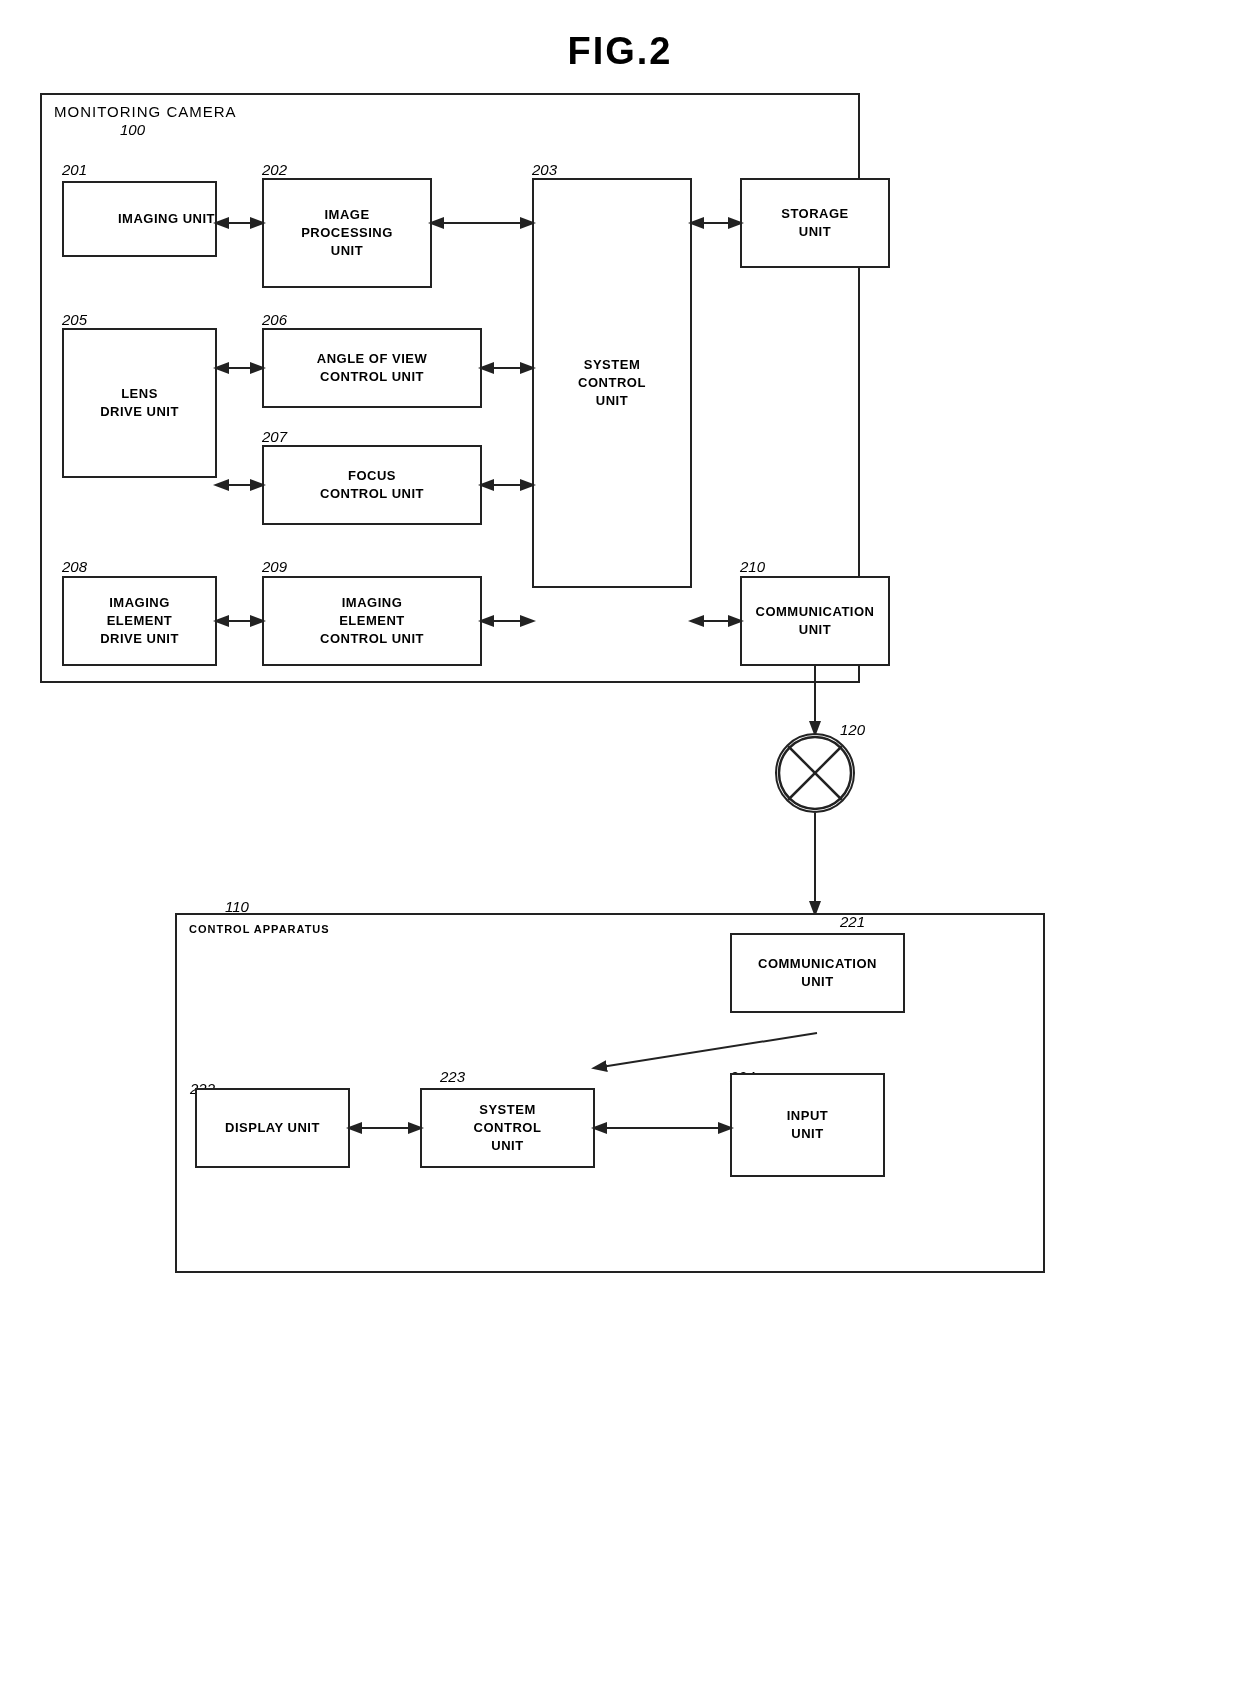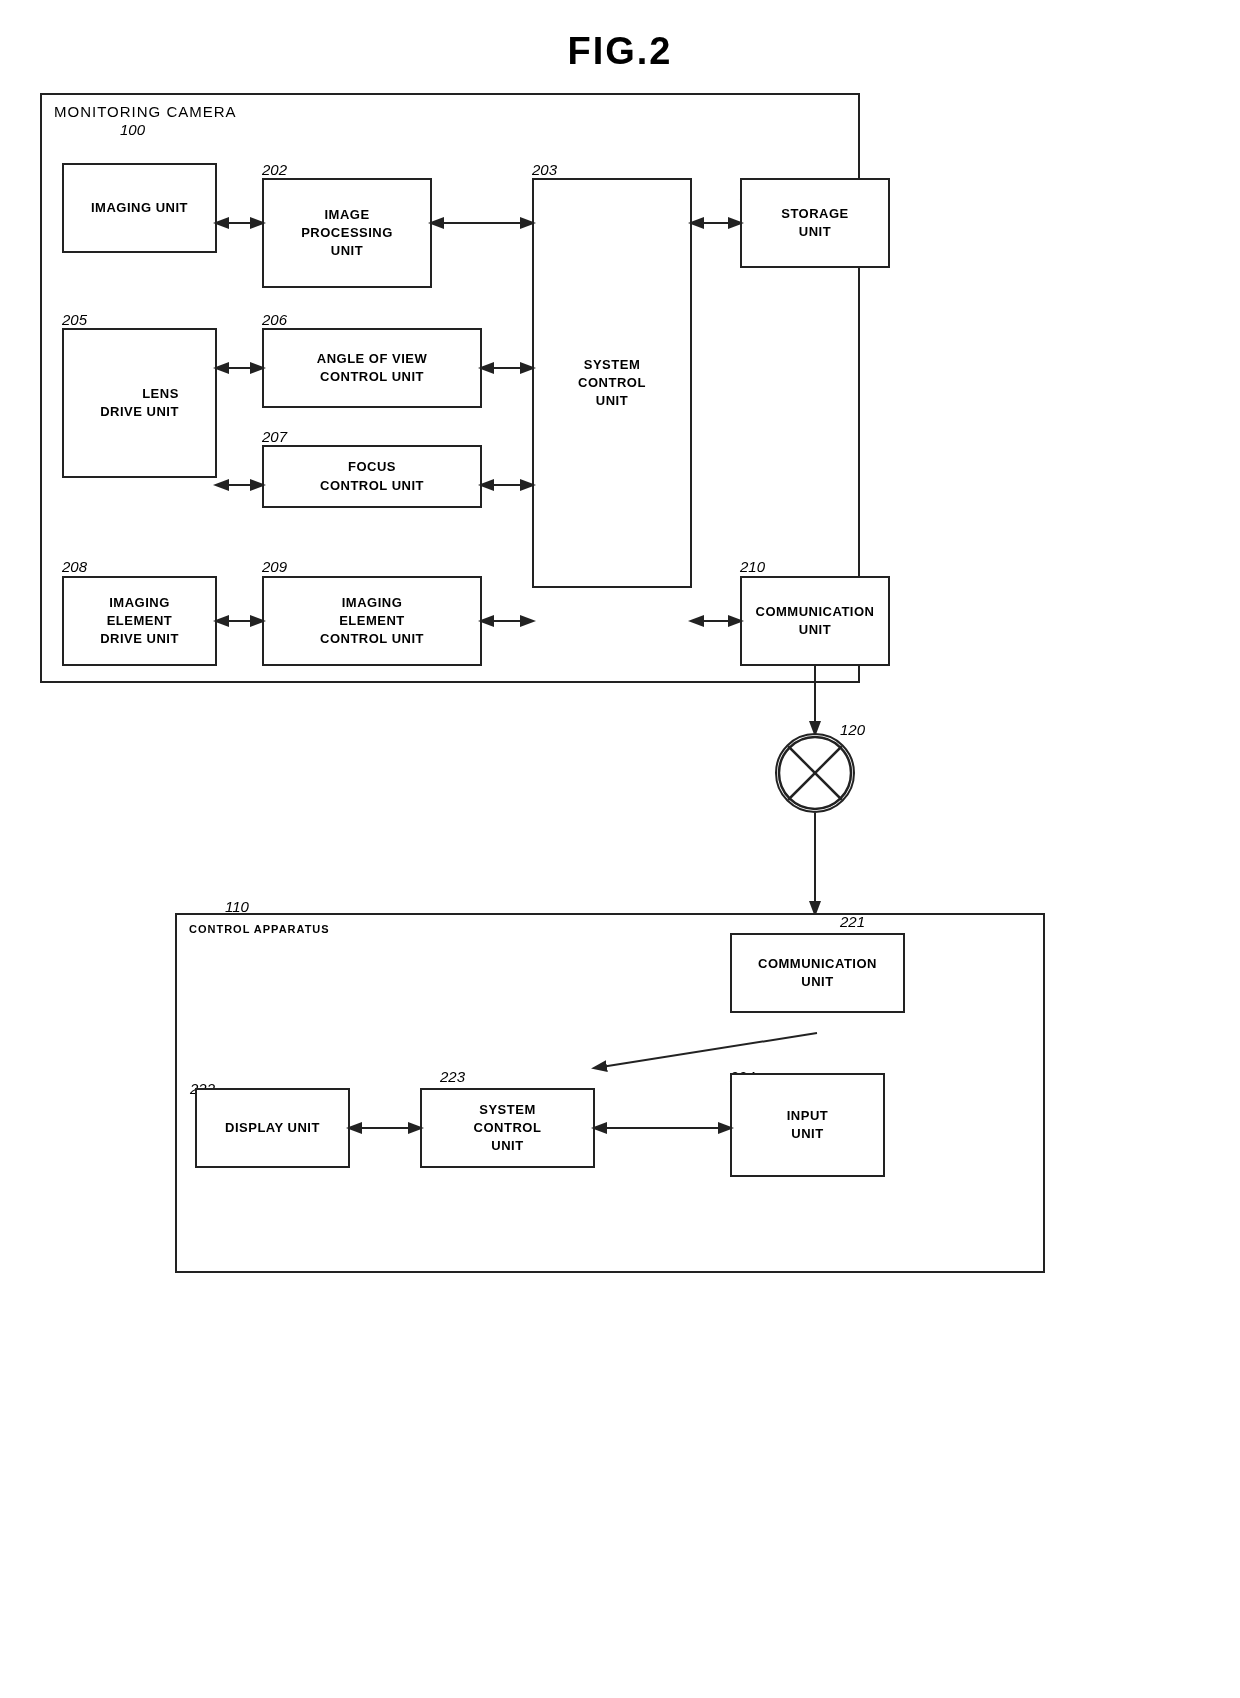--- a/index.html
+++ b/index.html
@@ -109,21 +109,21 @@
 
 <div class="diagram-area" style="height:1620px;">
 
   <div class="camera-outer">
     <span class="camera-label">MONITORING CAMERA</span>
   </div>
 
   <span class="ref-label" style="top:28px; left:100px;">100</span>
 
   <span class="ref-label" style="top:68px; left:42px;">201</span>
-  <div class="block" style="top:70px; left:42px; width:155px; height:90px;">
+  <div class="block" style="top:88px; left:42px; width:155px; height:76px;justify-content:flex-end;">
     <span>IMAGING UNIT</span>
   </div>
 
   <span class="ref-label" style="top:68px; left:242px;">202</span>
   <div class="block" style="top:85px; left:242px; width:170px; height:110px;">
     <span style="white-space:pre-line;">IMAGE
 PROCESSING
 UNIT</span>
   </div>
 
@@ -135,32 +135,32 @@
   </div>
 
   <span class="ref-label" style="top:68px; left:720px;margin-top:25px;">204</span>
   <div class="block" style="top:85px; left:720px; width:150px; height:90px;">
     <span style="white-space:pre-line;">STORAGE
 UNIT</span>
   </div>
 
   <span class="ref-label" style="top:218px; left:42px;">205</span>
   <div class="block" style="top:235px; left:42px; width:155px; height:150px;">
-    <span style="white-space:pre-line;text-align:right;">LENS
+    <span style="white-space:pre-line;">LENS
 DRIVE UNIT</span>
   </div>
 
   <span class="ref-label" style="top:218px; left:242px;">206</span>
   <div class="block" style="top:235px; left:242px; width:220px; height:80px;">
     <span style="white-space:pre-line;">ANGLE OF VIEW
 CONTROL UNIT</span>
   </div>
 
   <span class="ref-label" style="top:335px; left:242px;">207</span>
-  <div class="block" style="top:352px; left:242px; width:220px; height:63px;">
+  <div class="block" style="top:352px; left:242px; width:220px; height:80px;">
     <span style="white-space:pre-line;">FOCUS
 CONTROL UNIT</span>
   </div>
 
   <span class="ref-label" style="top:465px; left:42px;">208</span>
   <div class="block" style="top:483px; left:42px; width:155px; height:90px;">
     <span style="white-space:pre-line;">IMAGING
 ELEMENT
 DRIVE UNIT</span>
   </div>

